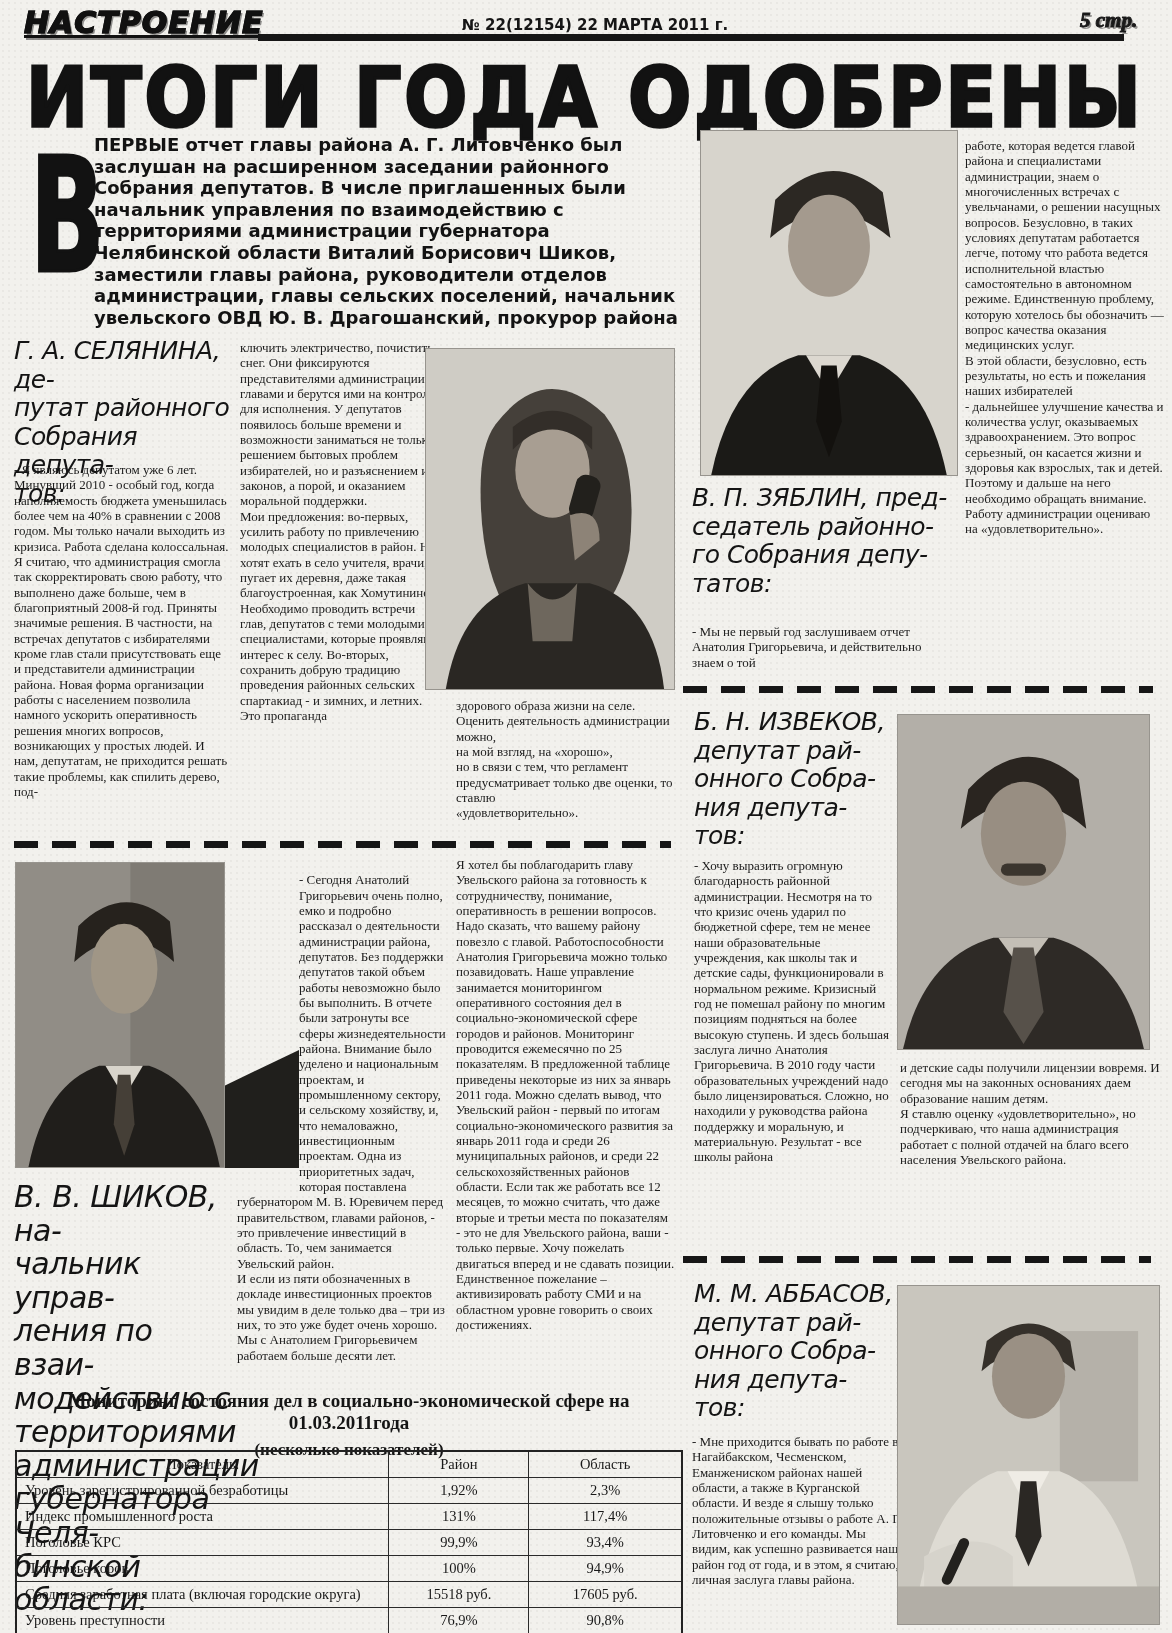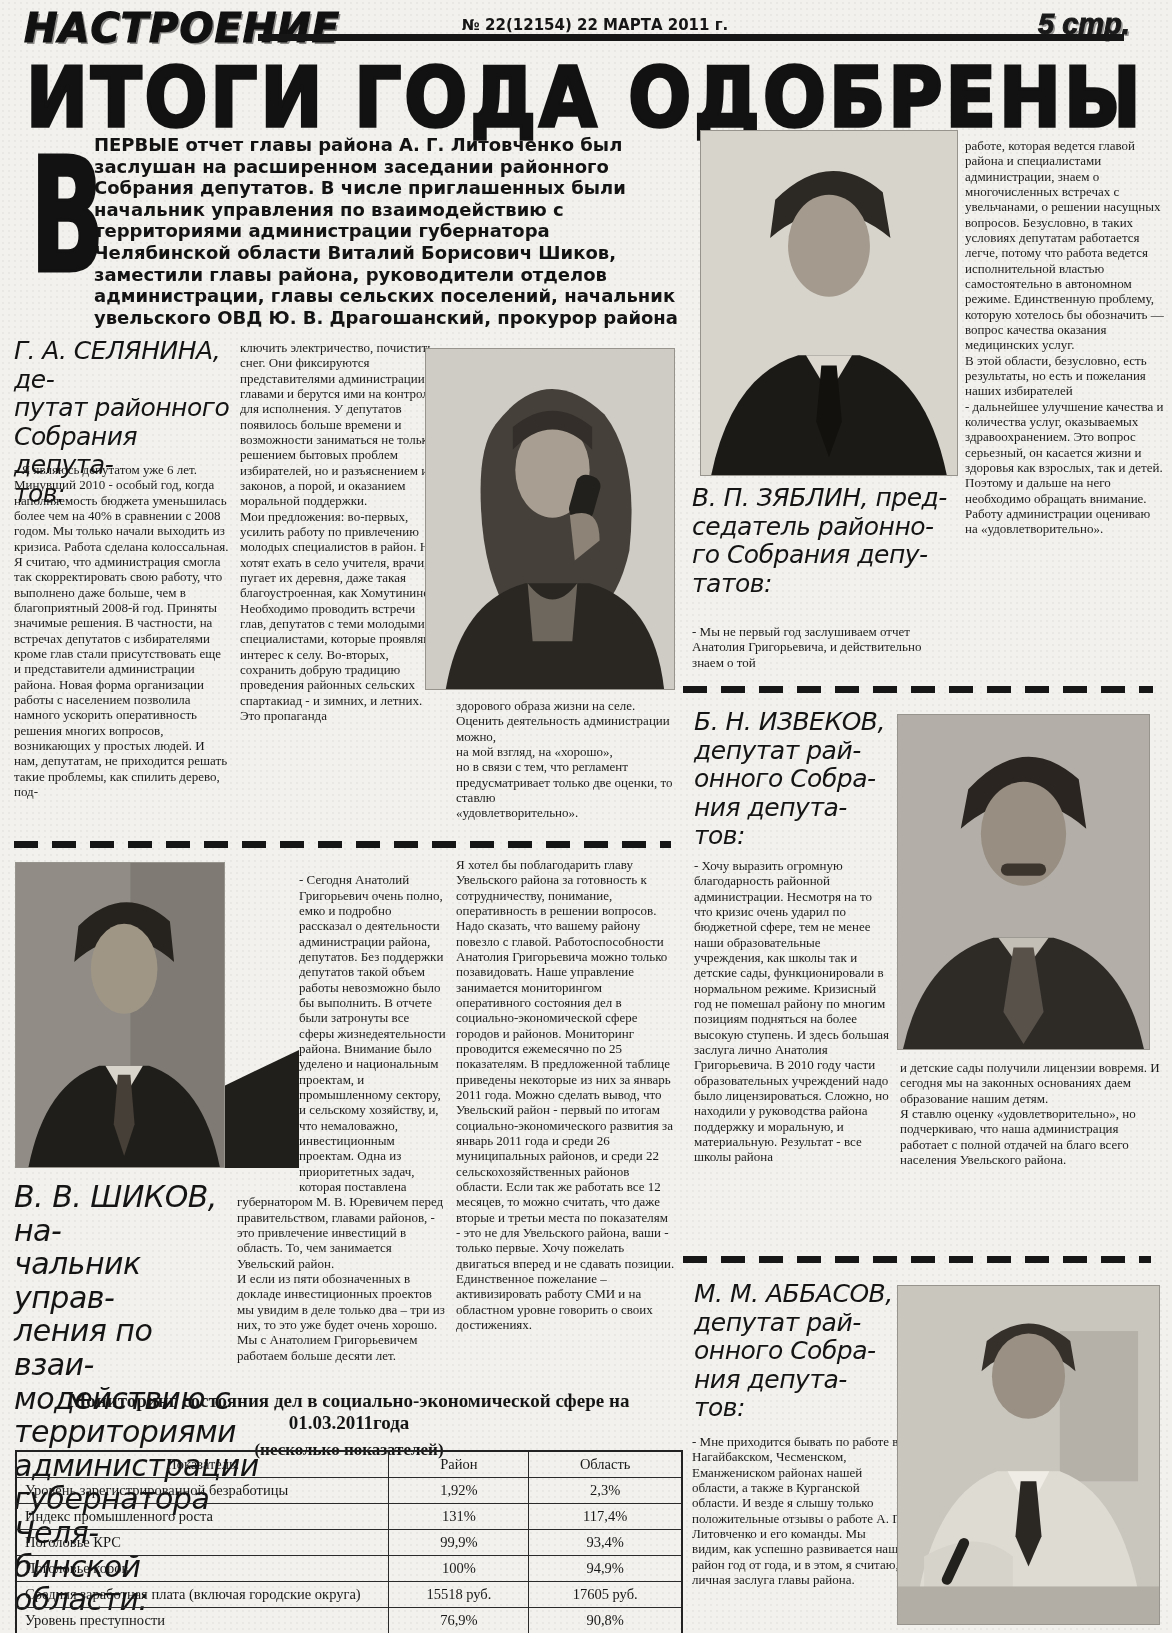--- a/index.html
+++ b/index.html
@@ -9,34 +9,35 @@
     background-image:radial-gradient(rgba(60,55,50,0.05) 1px, transparent 1.2px);
     background-size:6px 6px;
     overflow:hidden;color:#1c1c1c;
     font-family:"Liberation Serif", serif;
   }
   .abs{position:absolute;}
   
   .masthead{
     left:24px;top:5px;
     font-family:"DejaVu Sans",sans-serif;font-weight:bold;font-style:italic;
-    font-size:40px;letter-spacing:1px;color:#111;
+    font-size:30px;letter-spacing:1px;color:#111;
     -webkit-text-stroke:1.2px #111;
     text-shadow:2px 2px 0 rgba(20,20,20,0.45);
     white-space:nowrap;
+    text-decoration:underline;
   }
   .issue{
     left:420px;top:16px;width:350px;text-align:center;
     font-family:"DejaVu Sans",sans-serif;font-weight:bold;font-size:15px;color:#161616;
     white-space:nowrap;
   }
   .pagenum{
-    left:1038px;top:8px;
-    font-family:Liberation Sans, sans-serif;font-weight:bold;font-style:italic;
-    font-size:29px;color:#1a1a1a;-webkit-text-stroke:1px #1a1a1a;
+    left:1080px;top:8px;
+    font-family:Liberation Serif, serif;font-weight:bold;font-style:italic;
+    font-size:21px;color:#1a1a1a;-webkit-text-stroke:1px #1a1a1a;
     text-shadow:2px 2px 0 rgba(20,20,20,0.4);white-space:nowrap;
   }
   .header-rule{left:258px;top:34px;width:866px;height:7px;background:#161616;}
   
   .headline{
     left:26px;top:50px;width:1120px;
     font-family:"DejaVu Sans",sans-serif;font-weight:bold;
     font-size:74px;letter-spacing:3px;color:#121212;
     -webkit-text-stroke:3px #121212;
     transform:scaleY(1.1);transform-origin:top left;

